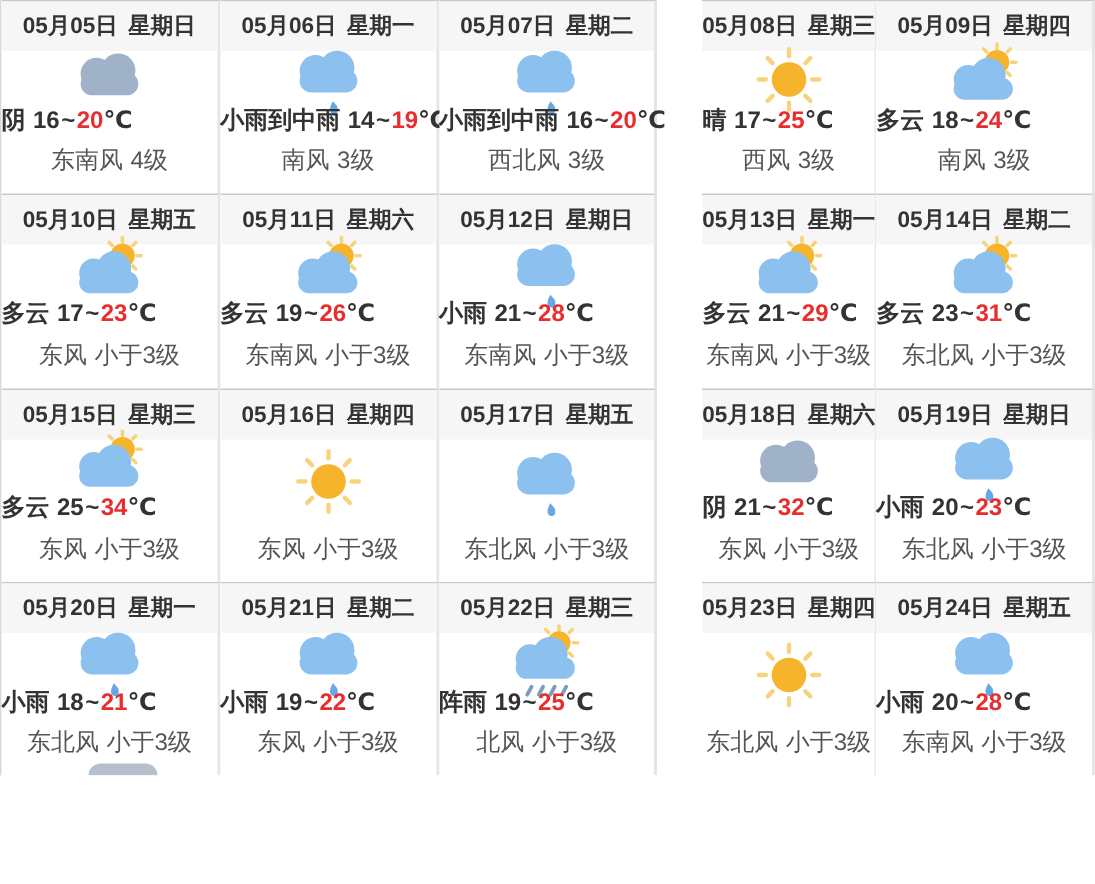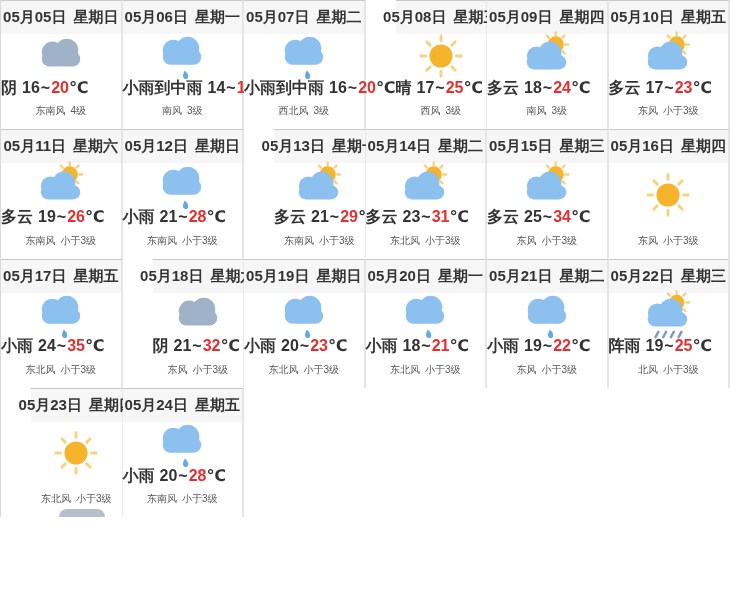--- a/index.html
+++ b/index.html
@@ -1,20 +1,20 @@
 <!DOCTYPE html>
 <html><head>
 <meta charset="utf-8">
 <style>
   html,body{margin:0;padding:0;background:#fff;}
   body{font-family:"Liberation Sans","DejaVu Sans",sans-serif;}
   .grid{
     width:730px;height:517px;
     display:grid;
-    grid-template-columns:repeat(6,1fr);
+    grid-template-columns:repeat(5,1fr);
     grid-template-rows:repeat(4,1fr);
     box-sizing:border-box;
     border-left:1px solid #d8d8d8;
     position:relative;
     overflow:hidden;
     background:#fff;
   }
   .card{
     box-sizing:border-box;
     border-right:2px solid var(--divider,#e5e5e5);
@@ -39,21 +39,21 @@
   .cond-line{
     text-align:left;
     font-size:16px;font-weight:bold;color:#333;
     line-height:1.15;white-space:nowrap;
   }
   .cond{margin-right:5px;}
   .tilde{margin:0 1px;}
   .high{color:var(--accent-red,#e63030);}
   .wind-line{
     text-align:center;
-    font-size:10px;color:#555;
+    font-size:16px;color:#555;
     margin:7px 0 11px;white-space:nowrap;
   }
   .wind-line .dir{margin-right:5px;}
   .cutoff-fragment{
     position:absolute;left:58px;bottom:0;
     width:46px;height:8px;
     background:#b6c0cd;
     border-radius:10px 10px 0 0;
   }
 </style>
@@ -421,23 +421,20 @@
           <svg width="62" height="50" viewBox="0 0 64 52" aria-hidden="true">
       <g fill="#8cc0ef">
               <circle cx="23" cy="20" r="11"></circle>
               <circle cx="38" cy="18" r="12"></circle>
               <rect x="12" y="19" width="40" height="16" rx="8"></rect>
             </g>
       <path d="M35 41 C32.4 45.6 32.4 48.8 35 49.8 C37.6 50.7 39.4 48.2 37.9 44.4 Z" fill="#66a7e6"></path>
     </svg>
         </span>
       </div>
-    <div class="cond-line">
-      <span class="cond">小雨</span><span class="low">24</span><span class="tilde">~</span><span class="high">35</span><span class="unit">℃</span>
-    </div>
     <div class="wind-line">
       <span class="dir">东北风</span><span class="lvl">小于3级</span>
     </div>
   </div>
 
   <div class="card">
     <div class="card-header">
       <span class="date">05月18日</span>
         <span class="weekday">星期六</span>
     </div>

